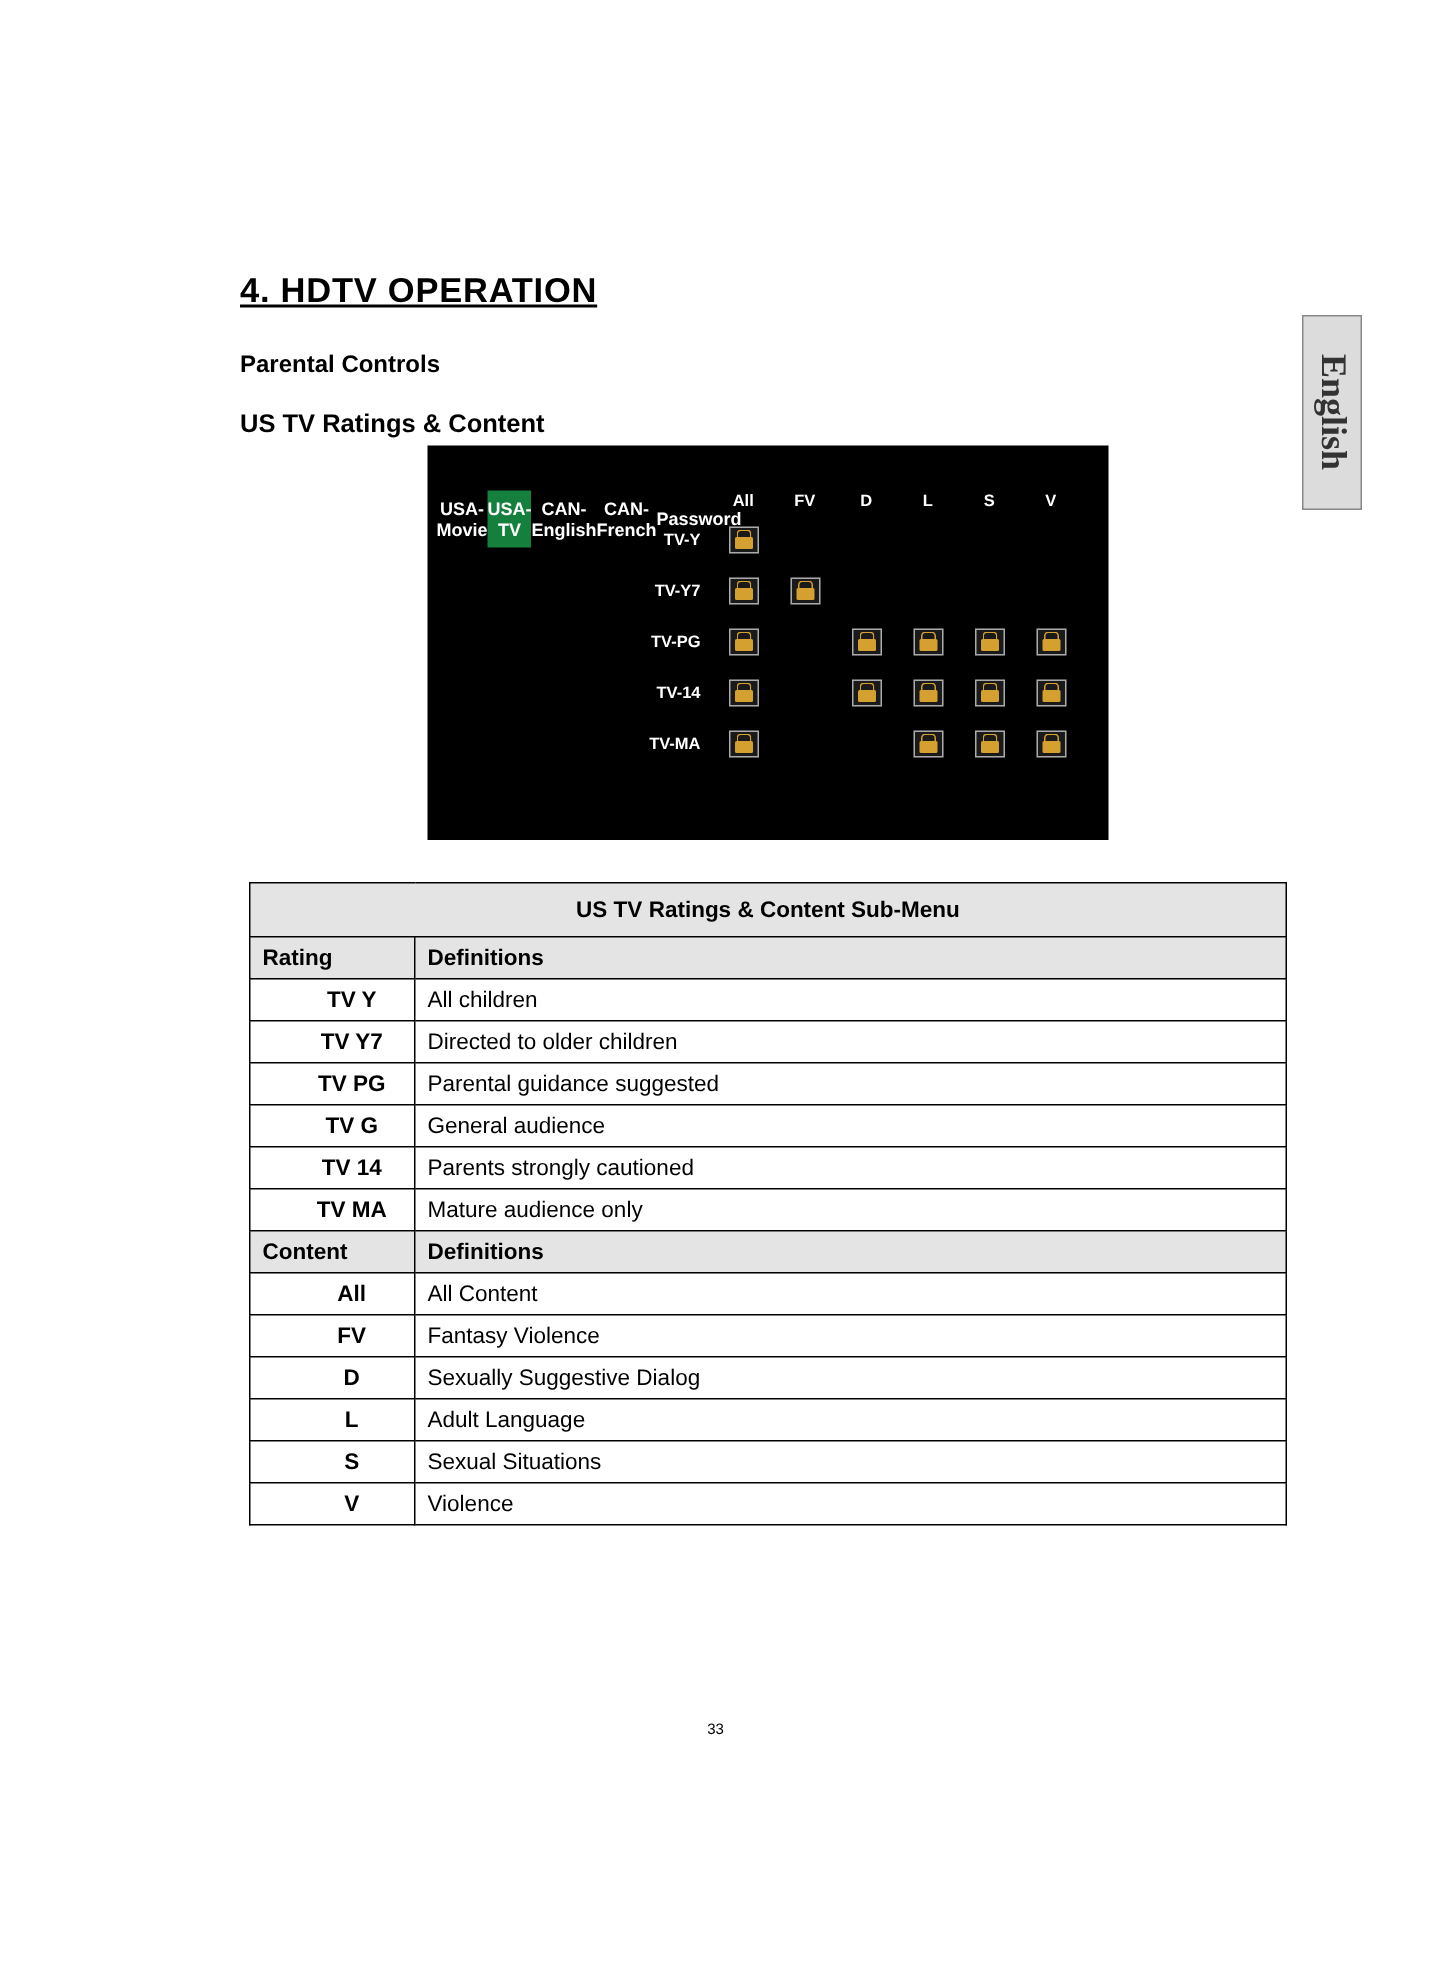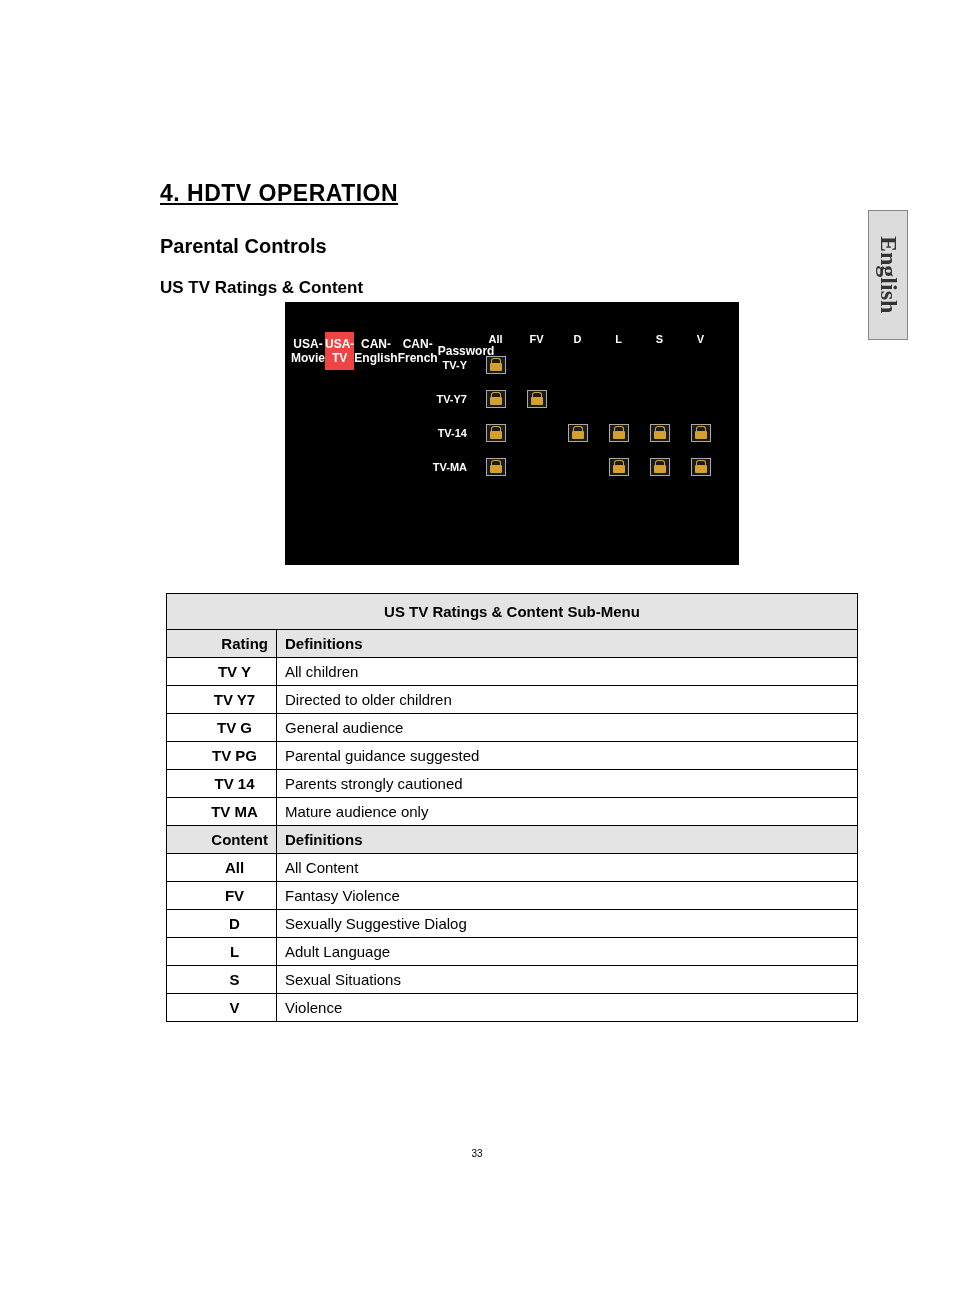--- a/index.html
+++ b/index.html
@@ -1,42 +1,42 @@
 <!DOCTYPE html>
 <html><head>
 <meta charset="utf-8">
 <style>
   * { box-sizing: border-box; margin: 0; padding: 0; }
   body { width: 954px; height: 1309px; background: #fff; font-family: Arial, Helvetica, sans-serif; position: relative; }
   .page { padding: 180px 90px 0 160px; position: relative; }
   .lang-tab { position: absolute; top: 210px; right: 46px; width: 40px; height: 130px; background: #dcdcdc; border: 1px solid #888; display: flex; align-items: center; justify-content: center; }
   .lang-tab span { writing-mode: vertical-rl; font-size: 24px; font-weight: bold; font-family: Georgia, 'Times New Roman', serif; color: #333; }
   h1 { font-size: 23px; font-weight: bold; text-decoration: underline; letter-spacing: 0.5px; margin-bottom: 28px; }
-  h2 { font-size: 20px; font-weight: bold; margin-bottom: 20px; }
+  h2 { font-size: 16px; font-weight: bold; margin-bottom: 20px; }
   h3 { font-size: 17px; font-weight: bold; margin-bottom: 4px; }
   .intro { font-size: 17px; line-height: 1.4; margin-bottom: 28px; max-width: 640px; }
   .screenshot { width: 454px; height: 263px; background: #000; margin: 0 auto 28px auto; padding: 28px 18px 12px 6px; display: flex; gap: 4px; }
   .side-menu { display: flex; flex-direction: row; gap: 0px; justify-content: space-around; padding: 2px 0 4px 0; width: 120px; }
   .side-item { color: #fff; font-size: 12px; font-weight: bold; text-align: center; height: 38px; display:flex; align-items:center; justify-content:center; }
-  .side-item.active { background: #ef4444; }
+  .side-item.active { background: #15803d; }
   .grid-area { flex: 1; }
   .ghead { display: flex; color: #fff; font-size: 11px; font-weight: bold; height: 18px; align-items: center; }
   .ghead .spacer { width: 60px; }
   .ghead .col { flex: 1; text-align: center; }
   .grow { display: flex; align-items: center; height: 34px; }
   .grow .rlabel { width: 60px; color: #fff; font-size: 11px; font-weight: bold; text-align: right; padding-right: 8px; }
   .grow .col { flex: 1; display: flex; justify-content: center; }
   .lock { width: 20px; height: 18px; border: 1px solid #aaa; background: #1a1a1a; position: relative; display:flex; align-items:flex-end; justify-content:center; padding-bottom:2px;}
   .lock::before { content: ""; width: 8px; height: 5px; border: 1.5px solid #d4a030; border-bottom: none; border-radius: 3px 3px 0 0; position: absolute; top: 1px; }
   .lock::after { content: ""; width: 12px; height: 8px; background: #d4a030; border-radius: 1px; }
   .def-table { width: 692px; margin: 0 auto; border-collapse: collapse; border: 1.5px solid #000; }
   .def-table td, .def-table th { border: 1px solid #000; padding: 4px 8px; font-size: 15px; height: 28px; vertical-align: middle; }
   .def-table .title-row td { text-align: center; font-weight: bold; background: #e4e4e4; height: 36px; }
   .def-table .head-row td { font-weight: bold; background: #e4e4e4; }
-  .def-table .head-row td:first-child { text-align: right; width: 110px;}
+  .def-table .head-row td:first-child { text-align: left; width: 110px;}
   .def-table .head-row td:last-child { text-align: left; }
   .def-table .data-row td:first-child { text-align: center; font-weight: bold; width: 110px; padding-left: 34px; }
   .pagenum { position: absolute; bottom: 150px; left: 0; right: 0; text-align: center; font-size: 10px; }
 </style>
 </head>
 <body>
 
 <div class="page">
 
   <div class="lang-tab">
@@ -84,20 +84,39 @@
             </div>
             <div class="col">
               <div class="lock"></div>
             </div>
             <div class="col"></div>
             <div class="col"></div>
             <div class="col"></div>
             <div class="col"></div>
           </div>
           <div class="grow">
+            <div class="rlabel">TV-PG</div>
+            <div class="col">
+              <div class="lock"></div>
+            </div>
+            <div class="col"></div>
+            <div class="col">
+              <div class="lock"></div>
+            </div>
+            <div class="col">
+              <div class="lock"></div>
+            </div>
+            <div class="col">
+              <div class="lock"></div>
+            </div>
+            <div class="col">
+              <div class="lock"></div>
+            </div>
+          </div>
+          <div class="grow">
             <div class="rlabel">TV-14</div>
             <div class="col">
               <div class="lock"></div>
             </div>
             <div class="col"></div>
             <div class="col">
               <div class="lock"></div>
             </div>
             <div class="col">
               <div class="lock"></div>
@@ -143,26 +162,26 @@
       <tbody id="ratings-body">
         <tr class="data-row">
           <td>TV Y</td>
           <td>All children</td>
         </tr>
         <tr class="data-row">
           <td>TV Y7</td>
           <td>Directed to older children</td>
         </tr>
         <tr class="data-row">
+          <td>TV PG</td>
+          <td>Parental guidance suggested</td>
+        </tr>
+        <tr class="data-row">
           <td>TV G</td>
           <td>General audience</td>
-        </tr>
-        <tr class="data-row">
-          <td>TV PG</td>
-          <td>Parental guidance suggested</td>
         </tr>
         <tr class="data-row">
           <td>TV 14</td>
           <td>Parents strongly cautioned</td>
         </tr>
         <tr class="data-row">
           <td>TV MA</td>
           <td>Mature audience only</td>
         </tr>
       </tbody>

